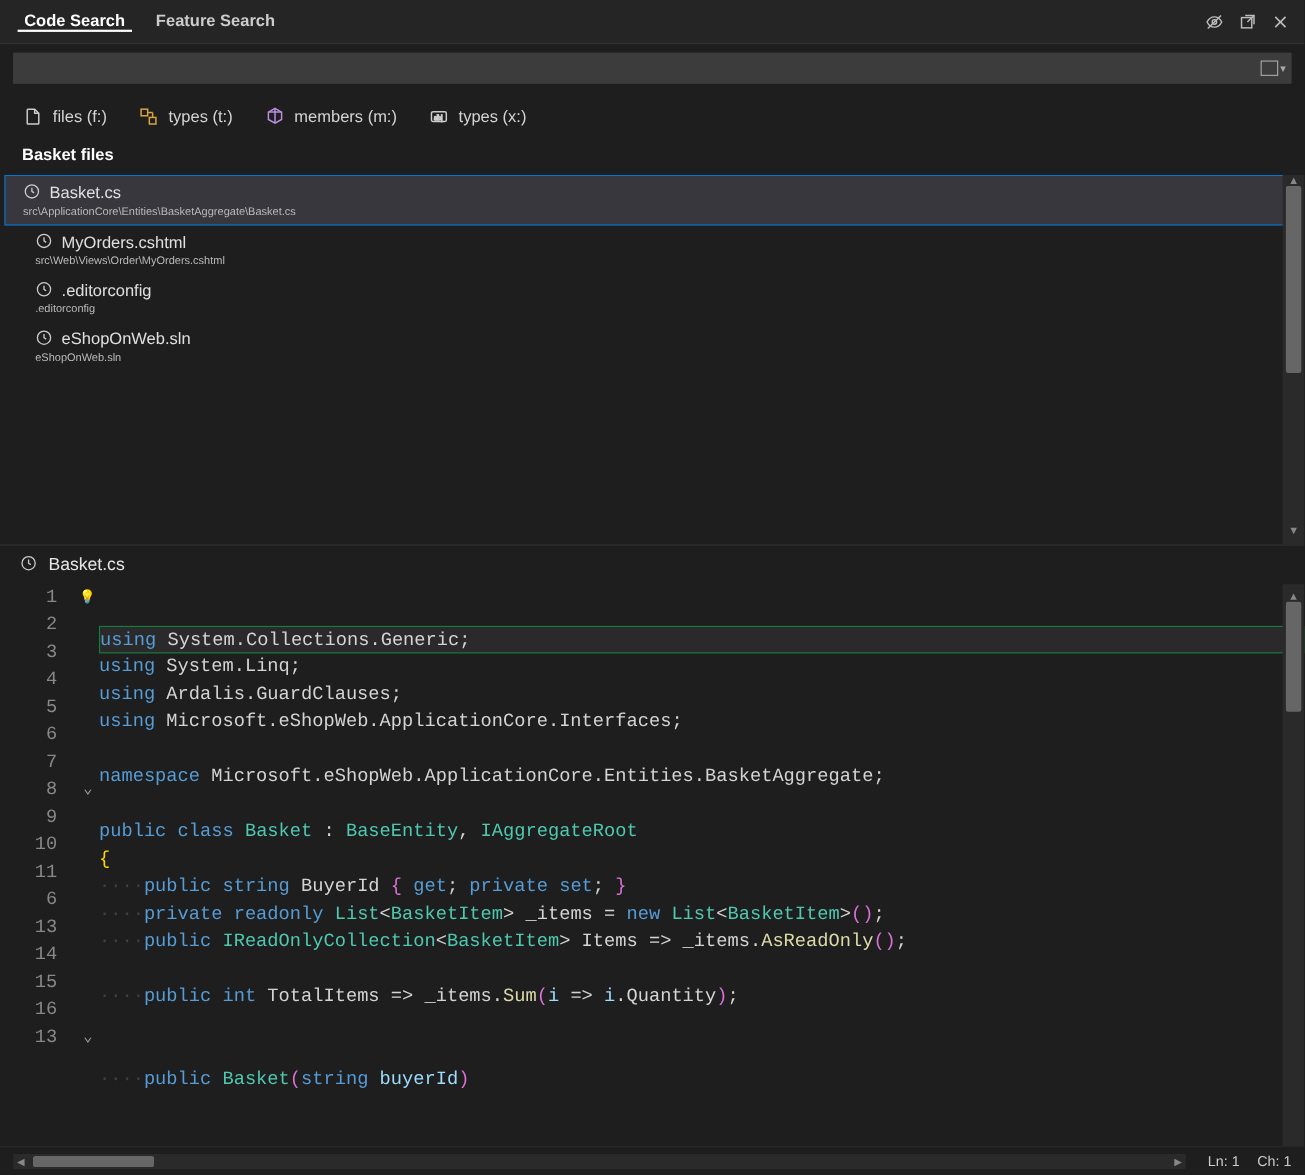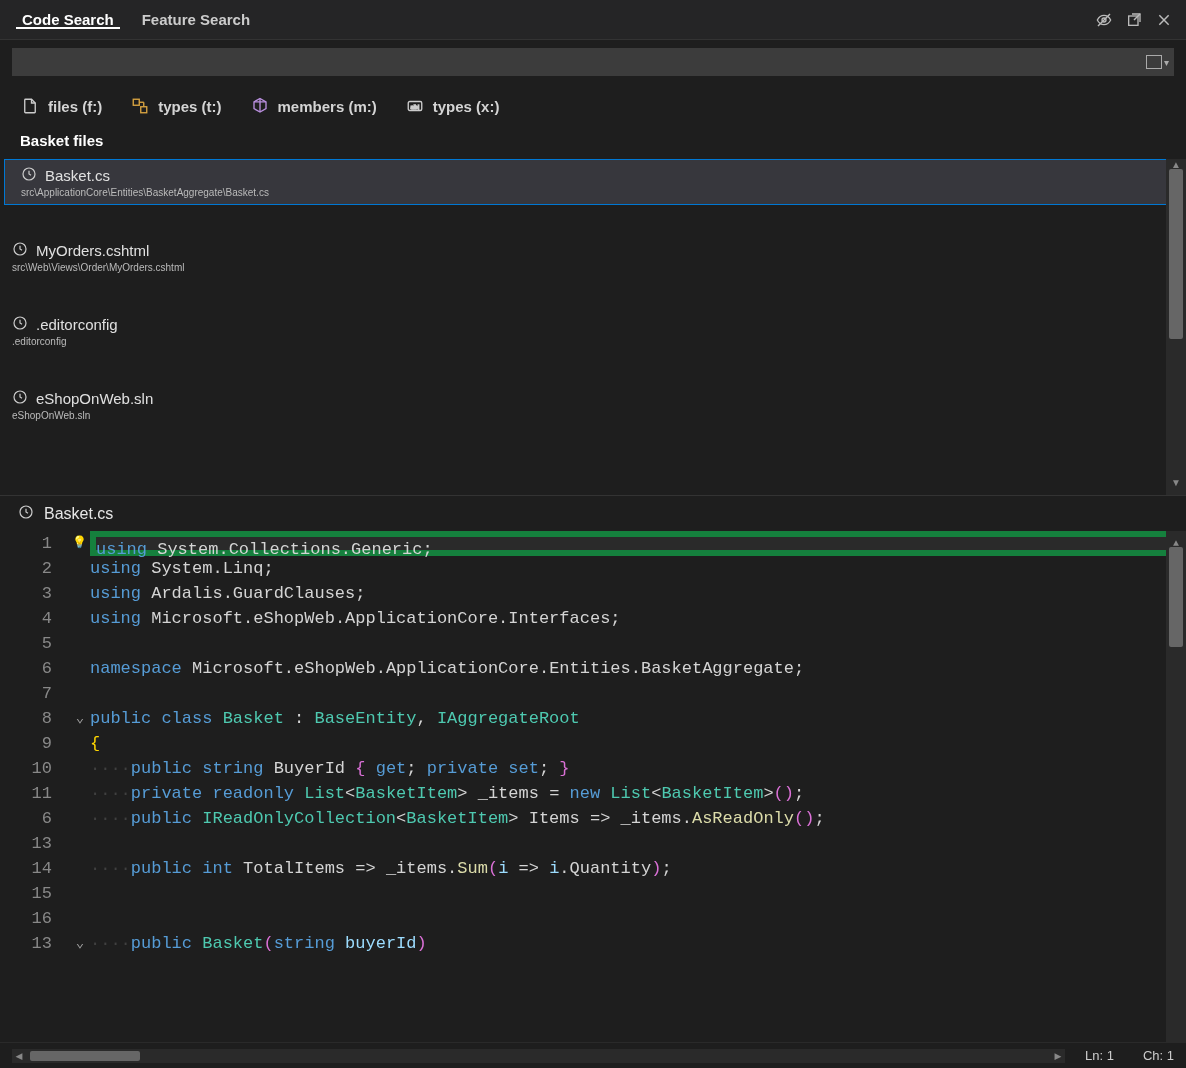--- a/index.html
+++ b/index.html
@@ -84,21 +84,20 @@
   padding-right: 4px;
   color: #aaa;
 }
 .search-right .sq { width:16px;height:14px;border:1px solid #aaa; }
 .filter-row {
   display: flex;
   gap: 28px;
   padding: 12px 20px;
   align-items: center;
   color: #d4d4d4;
-  font-weight: bold;
 }
 .filter {
   display: flex;
   align-items: center;
   gap: 8px;
   font-size: 15px;
   cursor: pointer;
 }
 .filter svg { width: 18px; height: 18px; }
 .icon-wrap { width:20px; height:20px; display:flex; align-items:center; justify-content:center;}
@@ -107,26 +106,25 @@
   font-size: 15px;
   padding: 4px 20px 10px;
   color: #fff;
 }
 .scroll-wrap { flex: 0 0 auto; position: relative; }
 .file-list {
   overflow: hidden;
   height: 336px;
 }
 .file-item {
-  padding: 6px 12px;
+  padding: 6px 32px;
   display: flex;
   flex-direction: column;
   gap: 2px;
   cursor: pointer;
-  margin-top: 30px;
 }
 .file-item.selected {
   border: 1px solid #0078d4;
   background: #37373d;
   margin: 0 4px;
   padding: 6px 16px;
 }
 .file-item .line1 {
   display: flex;
   align-items: center;
@@ -163,21 +161,21 @@
 }
 .gutter .ln { display:block; height:25px; padding-right:6px;}
 .fold-col { width: 20px; color: #a0a0a0; }
 .fold-col .f { display:block; height:25px; text-align:center; font-size:12px;}
 .code {
   flex: 1;
   white-space: pre;
   position: relative;
 }
 .code-line { height: 25px; position:relative; }
-.code-line.hl { border:6px solid #15803d; background:#2a2a2a; }
+.code-line.hl { border:1px solid #15803d; background:#2a2a2a;margin-top:38px; }
 .k { color:#569cd6; }
 .t { color:#4ec9b0; }
 .p { color:#d4d4d4; }
 .m { color:#dcdcaa; }
 .c { color:#d4d4d4; }
 .id { color:#9cdcfe; }
 .br { color:#da70d6; }
 .br2 { color:#ffd700; }
 .dot { color:#404040; }
 .lightbulb { color:#dcdcaa; display:inline-block; width:18px; text-align:center;}
@@ -206,21 +204,21 @@
   align-items: center;
   padding: 0 12px;
   position: relative;
 }
 .hscroll {
   flex:1; height:14px; background:#2a2a2a; margin-right:20px; position:relative;
 }
 .hscroll .thumb { position:absolute; left:18px; width:110px; top:2px; bottom:2px; background:#666; border-radius:2px;}
 .hscroll .arw { position:absolute; top:0; bottom:0; width:14px; color:#888; font-size:9px; display:flex;align-items:center;justify-content:center;}
 .hscroll .arw.l{left:0}.hscroll .arw.r{right:0}
-.status-right { display:flex; gap:29px; color:#cccccc; font-size:13px;}
+.status-right { display:flex; gap:16px; color:#cccccc; font-size:13px;}
 </style>
 </head>
 <body>
 
 <div class="header-tabs">
   <div class="tab active">Code Search</div>
   <div class="tab">Feature Search</div>
   <div class="header-right">
     <div class="header-icon">
       <svg viewBox="0 0 24 24" fill="none" stroke="currentColor" stroke-width="2">

